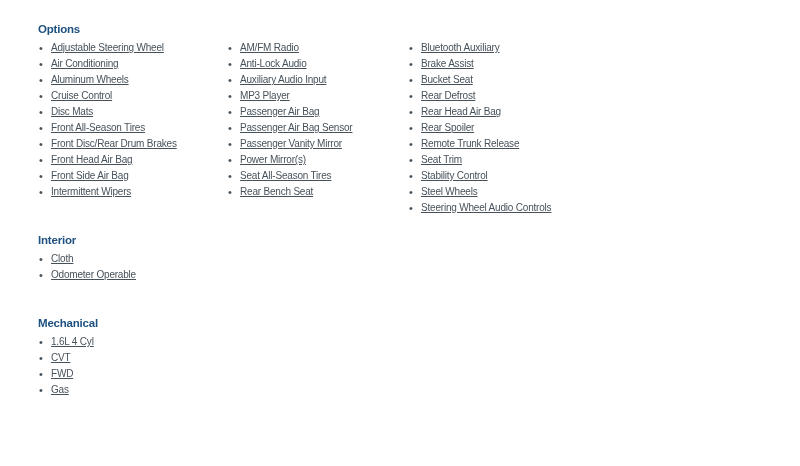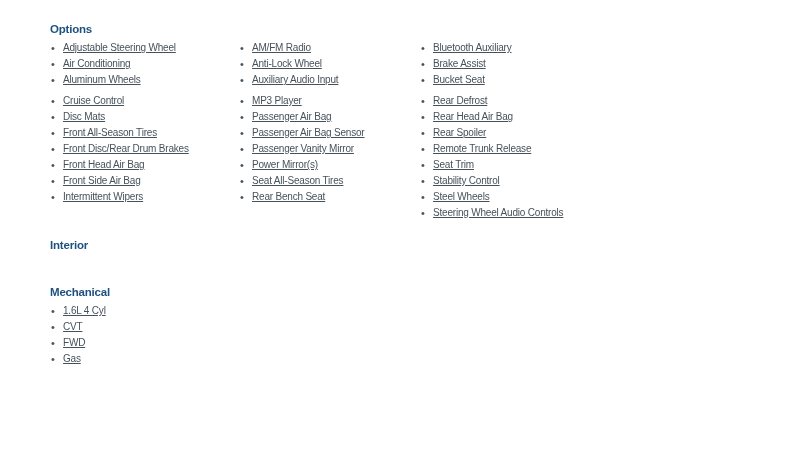--- a/index.html
+++ b/index.html
@@ -10,42 +10,41 @@
   body {
     width: 800px;
     height: 466px;
     overflow: hidden;
     font-family: "Liberation Sans", sans-serif;
   }
   .page {
     box-sizing: border-box;
     width: 800px;
     height: 466px;
-    padding: 22px 10px 0 50px;
+    padding: 22px 10px 0 38px;
   }
   .section-title {
     margin: 0 0 4px 0;
     font-size: 11.5px;
     line-height: 14px;
     font-weight: 700;
     letter-spacing: -0.2px;
     color: #1e5180;
   }
   .features-grid {
     display: grid;
     grid-template-columns: 189px 181px 185px 1fr;
     align-items: start;
   }
   .feature-list {
     list-style: none;
     margin: 0;
     padding: 0;
   }
   .feature-list.group-b {
-    margin-top: 5px;
   }
   .feature-item {
     position: relative;
     padding-left: 13px;
     font-size: 10px;
     line-height: 16px;
     letter-spacing: -0.2px;
     color: #47515a;
     white-space: nowrap;
     text-decoration: underline;
@@ -83,21 +82,21 @@
           <li class="feature-item">Front Disc/Rear Drum Brakes</li>
           <li class="feature-item">Front Head Air Bag</li>
           <li class="feature-item">Front Side Air Bag</li>
           <li class="feature-item">Intermittent Wipers</li>
         </ul>
       </div>
 
       <div class="feature-col">
         <ul class="feature-list group-a">
           <li class="feature-item">AM/FM Radio</li>
-          <li class="feature-item">Anti-Lock Wheel</li>
+          <li class="feature-item">Anti-Lock Audio</li>
           <li class="feature-item">Auxiliary Audio Input</li>
         </ul>
         <ul class="feature-list group-b">
           <li class="feature-item">MP3 Player</li>
           <li class="feature-item">Passenger Air Bag</li>
           <li class="feature-item">Passenger Air Bag Sensor</li>
           <li class="feature-item">Passenger Vanity Mirror</li>
           <li class="feature-item">Power Mirror(s)</li>
           <li class="feature-item">Seat All-Season Tires</li>
           <li class="feature-item">Rear Bench Seat</li>
@@ -121,20 +120,24 @@
           <li class="feature-item">Steering Wheel Audio Controls</li>
         </ul>
       </div>
 
 
     </div>
   </section>
 
   <section class="section section-interior">
     <h2 class="section-title">Interior</h2>
+    <ul class="feature-list">
+      <li class="feature-item">Cloth</li>
+      <li class="feature-item">Odometer Operable</li>
+    </ul>
   </section>
 
   <section class="section section-mechanical">
     <h2 class="section-title">Mechanical</h2>
     <ul class="feature-list">
       <li class="feature-item">1.6L 4 Cyl</li>
       <li class="feature-item">CVT</li>
       <li class="feature-item">FWD</li>
       <li class="feature-item">Gas</li>
     </ul>

